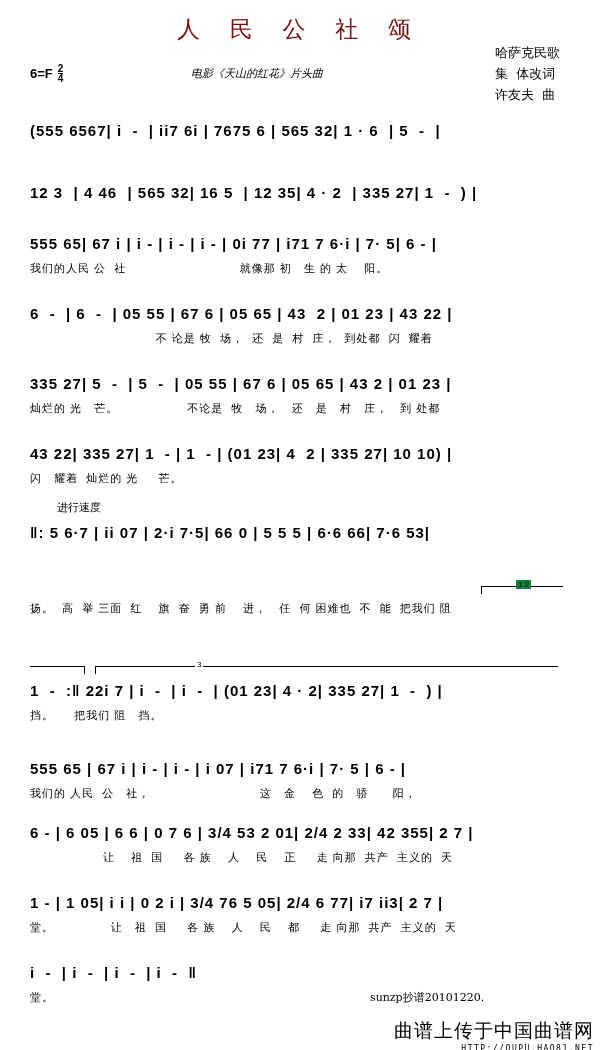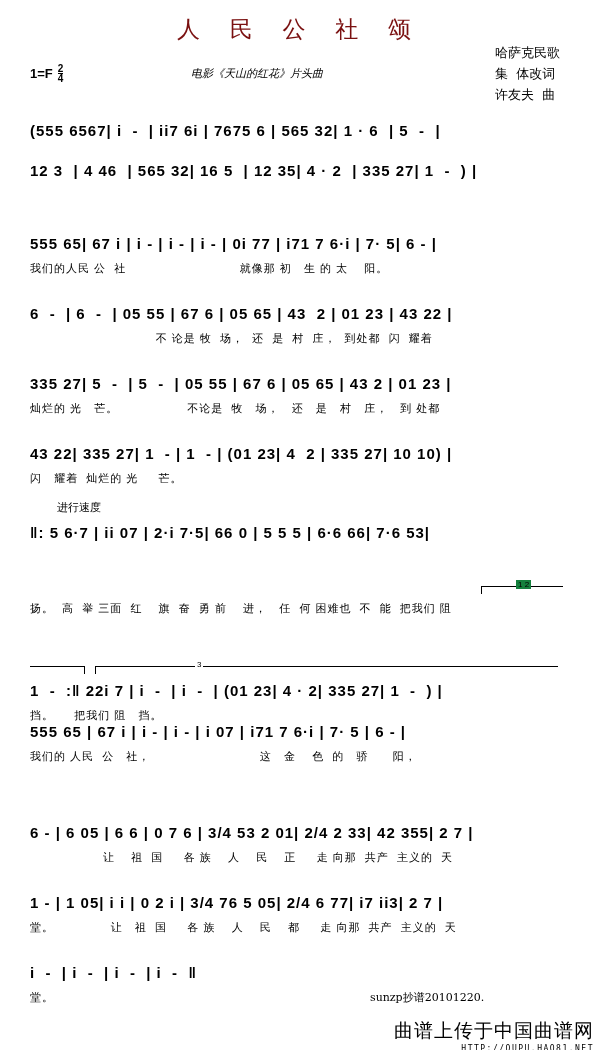--- a/index.html
+++ b/index.html
@@ -34,40 +34,40 @@
   .watermark { position:absolute; top:1018px; right:6px; text-align:right; }
   .watermark .wm1 { font-family:"DejaVu Sans", sans-serif; font-size:19px; letter-spacing:1px;text-align:center; }
   .watermark .wm2 { font-family:"DejaVu Sans Mono", monospace; font-size:8px; letter-spacing:1.5px; }
 </style>
 </head>
 <body>
 
 <div class="title">人 民 公 社 颂</div>
 
 <div class="key">
-  <span>1=F</span>
+  <span>6=F</span>
   <span class="frac">
     <span>2</span>
     <span>4</span>
   </span>
 </div>
 
 <div class="subtitle">电影《天山的红花》片头曲</div>
 
 <div class="credits">
   <div>哈萨克民歌</div>
   <div>集  体改词</div>
   <div>许友夫  曲</div>
 </div>
 
 <div class="system" style="top:120px">
   <div class="notes">(555 6567| i  -  | ii7 6i | 7675 6 | 565 32| 1 · 6  | 5  -  |</div>
 </div>
 
-<div class="system" style="top:160px">
+<div class="system" style="top:182px">
   <div class="notes">12 3  | 4 46  | 565 32| 16 5  | 12 35| 4 · 2  | 335 27| 1  -  ) |</div>
 </div>
 
 <div class="system" style="top:233px">
   <div class="notes">555 65| 67 i | i - | i - | i - | 0i 77 | i71 7 6·i | 7· 5| 6 - |</div>
   <div class="lyrics">我们的人民 公  社                            就像那 初   生 的 太    阳。</div>
 </div>
 
 <div class="system" style="top:303px">
   <div class="notes">6  -  | 6  -  | 05 55 | 67 6 | 05 65 | 43  2 | 01 23 | 43 22 |</div>
@@ -102,21 +102,21 @@
 <div class="volta-tick" style="top:666px;left:84px;"></div>
 <div class="volta-tick" style="top:666px;left:95px;"></div>
 <div class="volta-line" style="top:666px;left:95px;width:463px;"></div>
 <div class="volta" style="top:660px;left:195px;background:#fff;padding:0 2px;">3</div>
 
 <div class="system" style="top:680px">
   <div class="notes">1  -  :‖ 22i 7 | i  -  | i  -  | (01 23| 4 · 2| 335 27| 1  -  ) |</div>
   <div class="lyrics">挡。     把我们 阻   挡。</div>
 </div>
 
-<div class="system" style="top:721px">
+<div class="system" style="top:758px">
   <div class="notes">555 65 | 67 i | i - | i - | i 07 | i71 7 6·i | 7· 5 | 6 - |</div>
   <div class="lyrics">我们的 人民  公   社，                           这   金    色  的   骄      阳，</div>
 </div>
 
 <div class="system" style="top:822px">
   <div class="notes">6 - | 6 05 | 6 6 | 0 7 6 | 3/4 53 2 01| 2/4 2 33| 42 355| 2 7 |</div>
   <div class="lyrics">                  让    祖  国     各 族    人    民    正     走 向那  共产  主义的  天</div>
 </div>
 
 <div class="system" style="top:892px">

